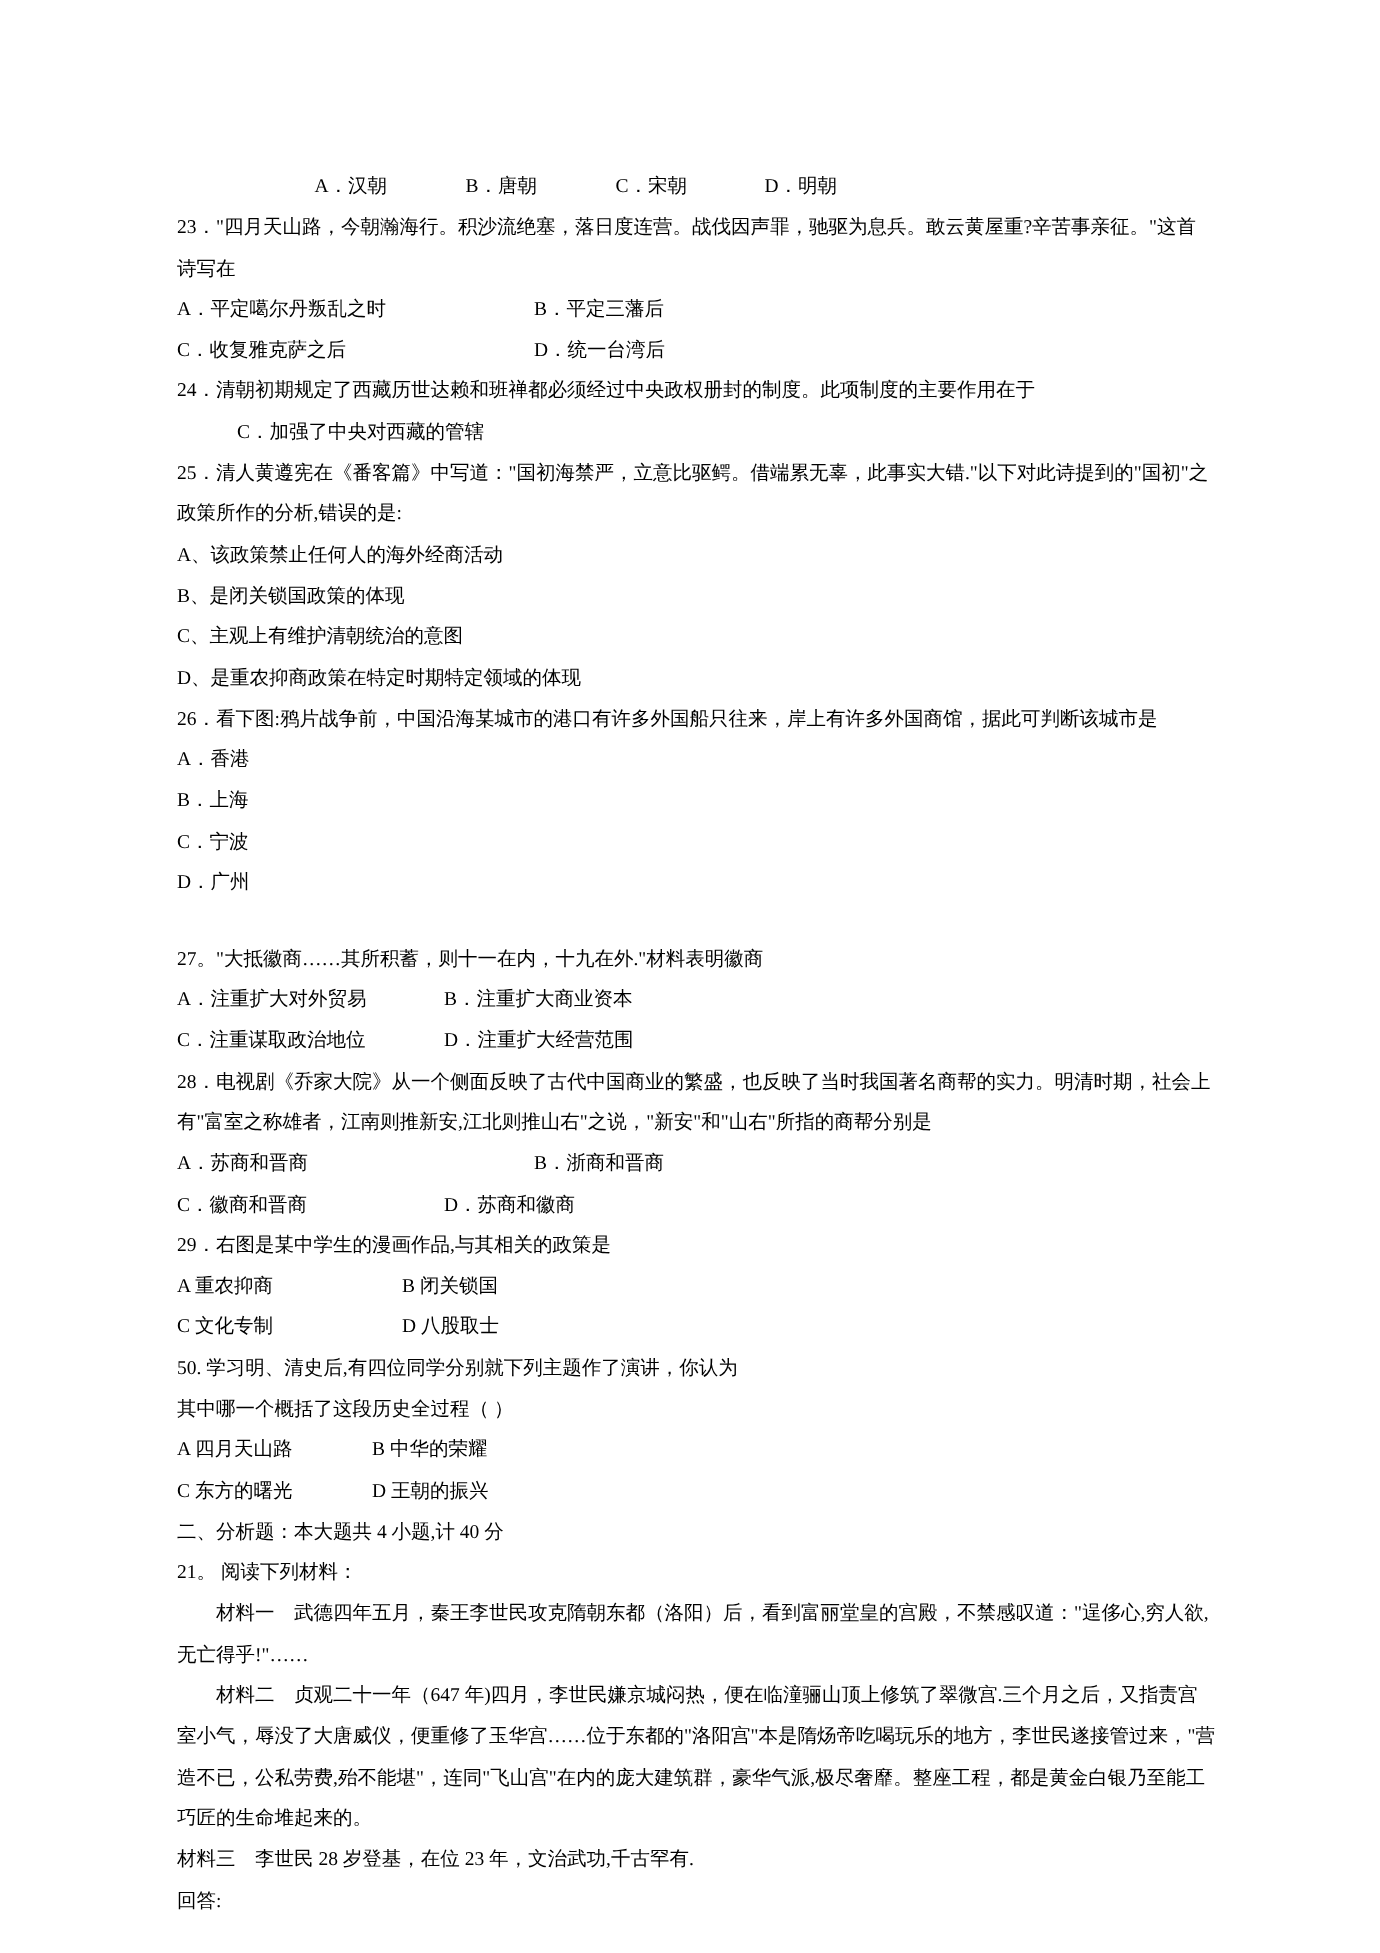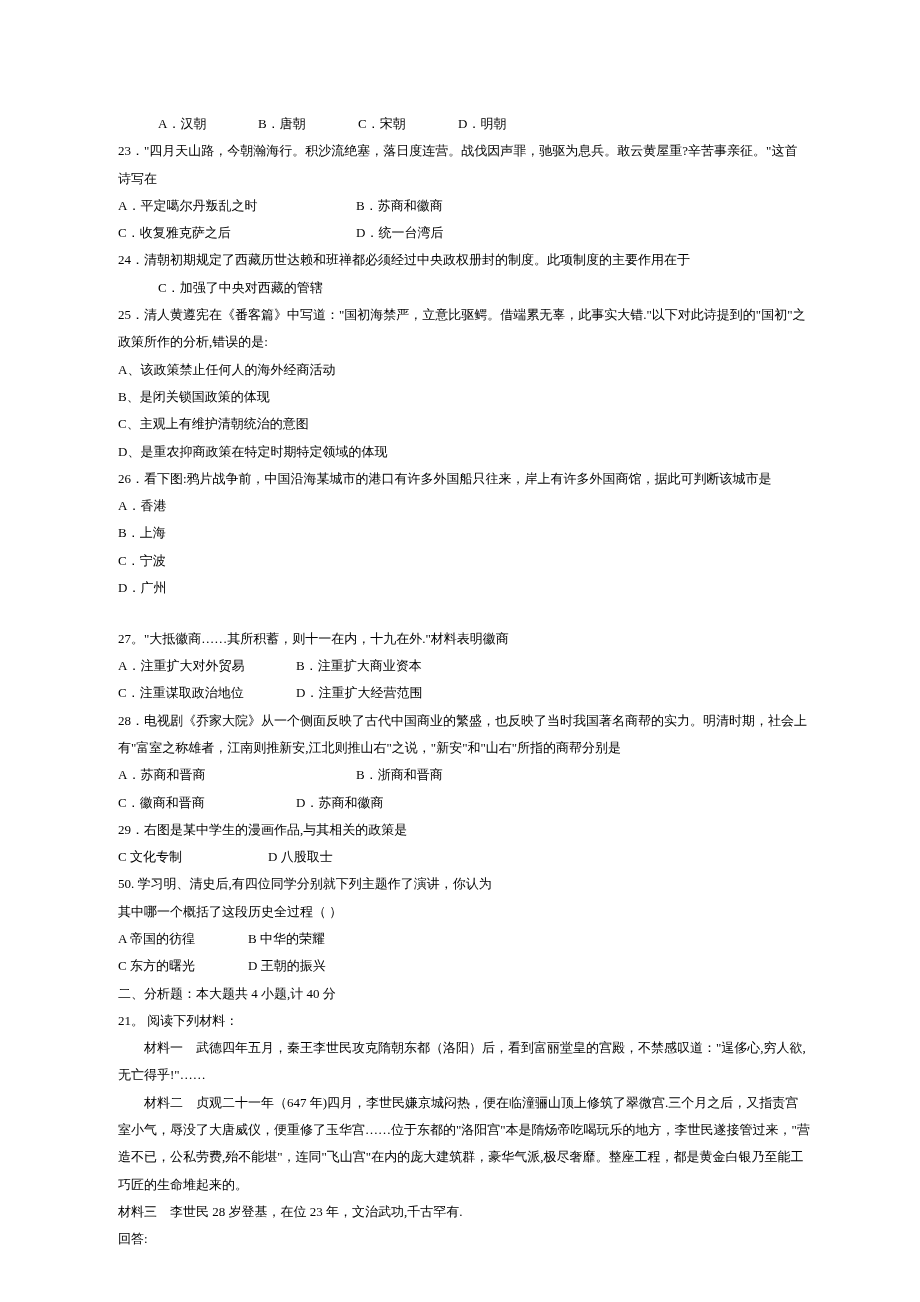--- a/index.html
+++ b/index.html
@@ -15,20 +15,21 @@
   .page {
     padding: 110px 110px 60px 118px;
     box-sizing: border-box;
   }
   .line {
     display: block;
   }
   .indent1 { padding-left: 40px; }
   .opt-row-1 {
     display: flex;
+    text-align: right;
   }
   .opt-row-1 .opt { width: 100px; }
   .opt-row-2 {
     display: flex;
   }
   .opt-row-2 .col1 { width: 238px; padding-left: 0;}
   .opt-row-2 .col2 { }
   .opt-row-3 {
     display: flex;
   }
@@ -49,21 +50,21 @@
   <div class="line indent1 opt-row-1">
     <span class="opt">A．汉朝</span>
     <span class="opt">B．唐朝</span>
     <span class="opt">C．宋朝</span>
     <span class="opt">D．明朝</span>
   </div>
 
   <div class="line">23．"四月天山路，今朝瀚海行。积沙流绝塞，落日度连营。战伐因声罪，驰驱为息兵。敢云黄屋重?辛苦事亲征。"这首诗写在</div>
   <div class="line opt-row-2">
     <span class="col1">A．平定噶尔丹叛乱之时</span>
-    <span class="col2">B．苏商和徽商</span>
+    <span class="col2">B．平定三藩后</span>
   </div>
   <div class="line opt-row-2">
     <span class="col1">C．收复雅克萨之后</span>
     <span class="col2">D．统一台湾后</span>
   </div>
 
   <div class="line">24．清朝初期规定了西藏历世达赖和班禅都必须经过中央政权册封的制度。此项制度的主要作用在于</div>
   <div class="line opt-row-3">
     <span class="col1">C．加强了中央对西藏的管辖</span>
   </div>
@@ -97,28 +98,32 @@
     <span class="col1">A．苏商和晋商</span>
     <span class="col2" style="padding-left:60px">B．浙商和晋商</span>
   </div>
   <div class="line opt-row-4">
     <span class="col1">C．徽商和晋商</span>
     <span class="col2">D．苏商和徽商</span>
   </div>
 
   <div class="line">29．右图是某中学生的漫画作品,与其相关的政策是</div>
   <div class="line opt-row-4">
+    <span class="col1" style="width:150px">A 重农抑商</span>
+    <span class="col2">B 闭关锁国</span>
+  </div>
+  <div class="line opt-row-4">
     <span class="col1" style="width:150px"> C 文化专制</span>
     <span class="col2">D 八股取士</span>
   </div>
 
   <div class="line">50. 学习明、清史后,有四位同学分别就下列主题作了演讲，你认为</div>
   <div class="line">其中哪一个概括了这段历史全过程（ ）</div>
   <div class="line opt-row-4">
-    <span class="col1" style="width:130px">A 帝国的彷徨</span>
+    <span class="col1" style="width:130px">A 四月天山路</span>
     <span class="col2">B 中华的荣耀</span>
   </div>
   <div class="line opt-row-4">
     <span class="col1" style="width:130px">C 东方的曙光</span>
     <span class="col2">D 王朝的振兴</span>
   </div>
 
   <div class="line">二、分析题：本大题共 4 小题,计 40 分</div>
 
   <div class="line">21。 阅读下列材料：</div>

